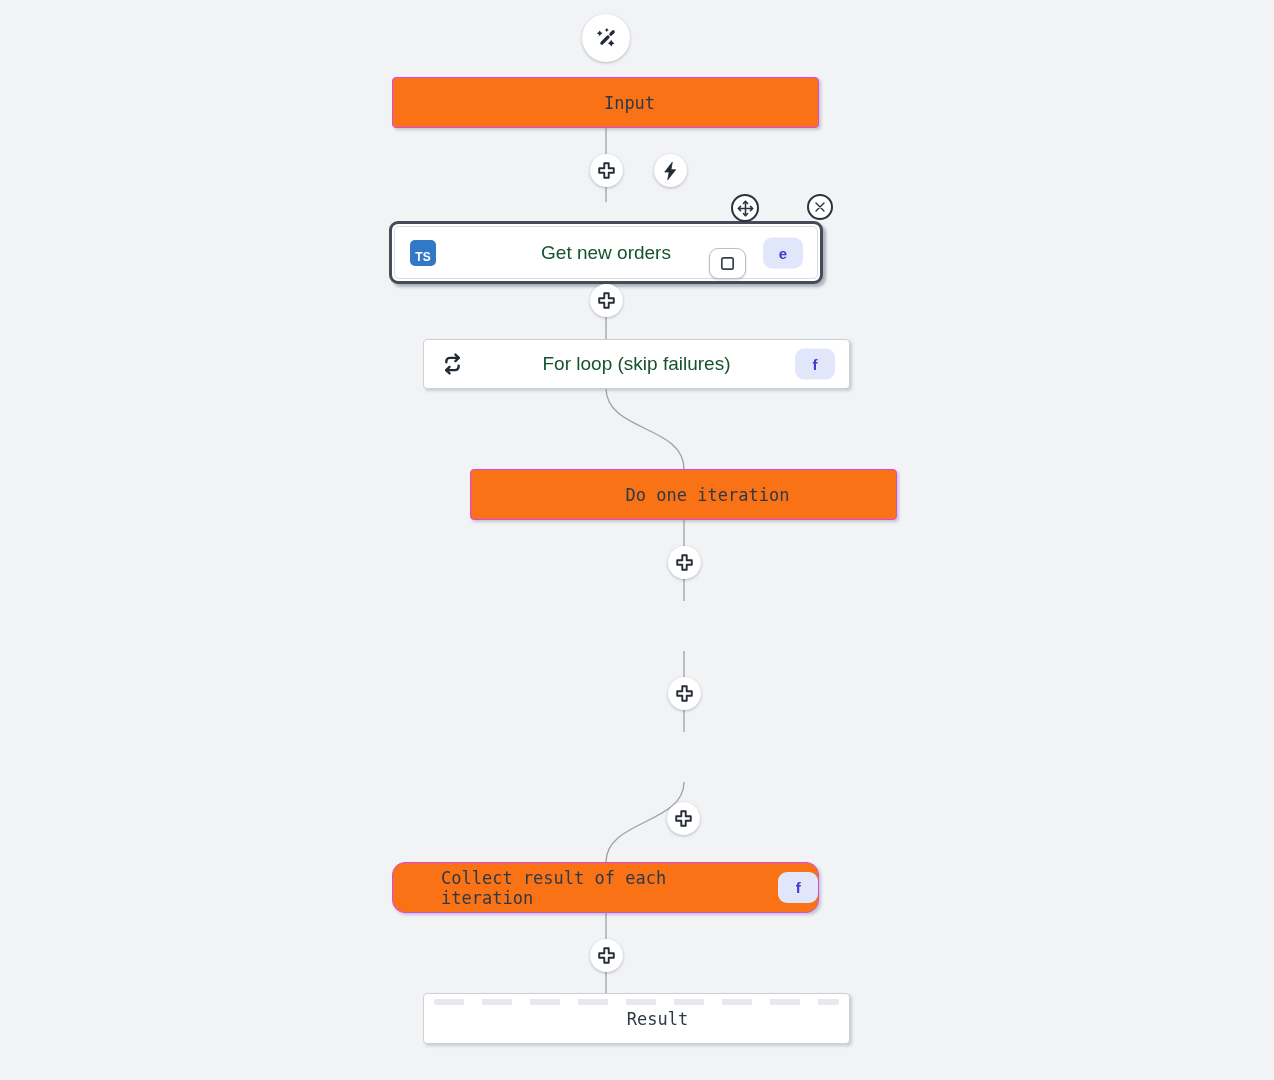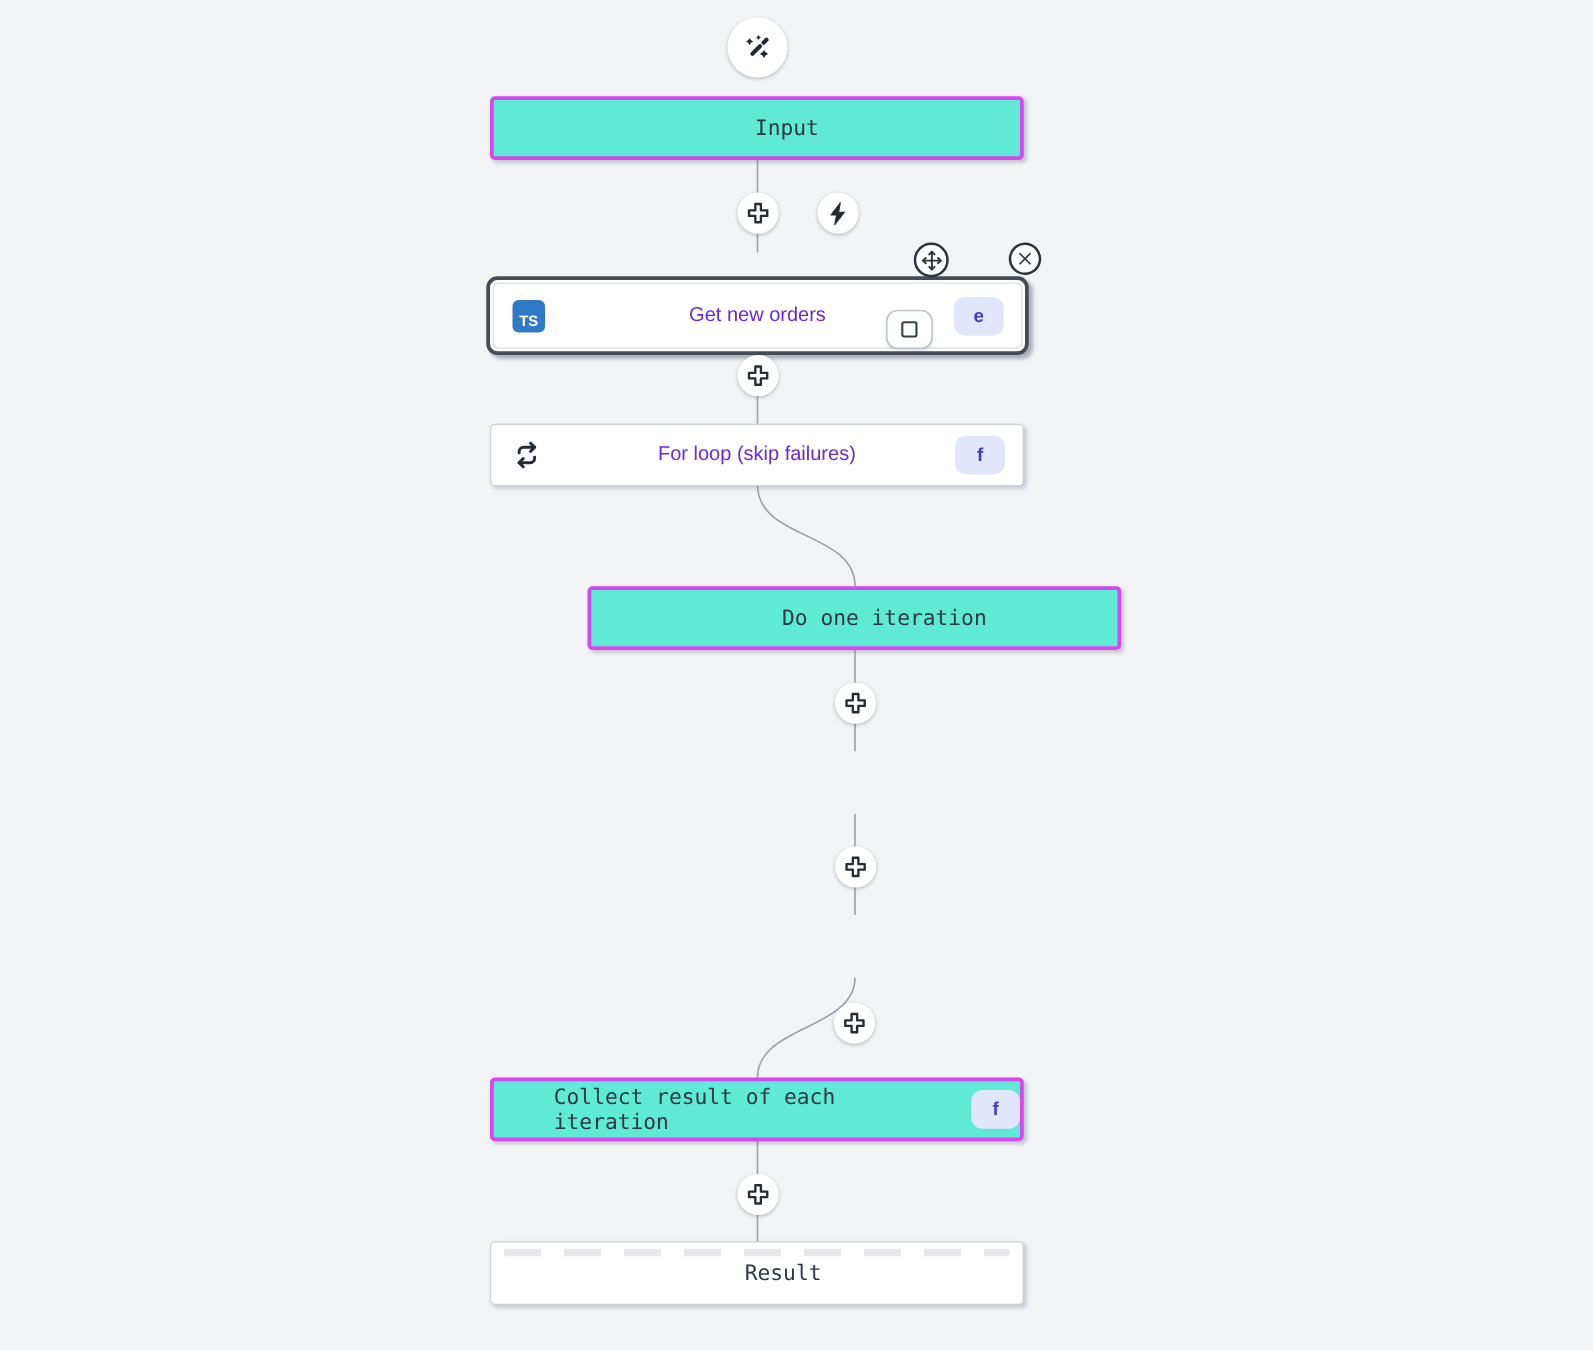--- a/index.html
+++ b/index.html
@@ -1,23 +1,23 @@
 <!DOCTYPE html>
 <html><head>
 <meta charset="utf-8">
 <style>
   html,body{margin:0;padding:0;background:#f1f3f5;font-family:"Liberation Sans",sans-serif;}
   .canvas{position:relative;width:1274px;height:1080px;background:#f1f3f5;overflow:hidden;}
   .edges{position:absolute;left:0;top:0;z-index:0;}
 
   .node{position:absolute;box-sizing:border-box;display:flex;align-items:center;justify-content:center;z-index:1;}
-  .vnode{background:#5eead4;border:3px solid #d946ef;border-radius:4px;box-shadow:2px 2px 3px rgba(110,120,135,.35);padding-left:48px;}
-  .step{background:#ffffff;border:1px solid #ccd1d8;border-radius:4px;box-shadow:2px 2px 3px rgba(110,120,135,.3);}
+  .vnode{background:#f97316;border:1px solid #d946ef;border-radius:4px;box-shadow:2px 2px 3px rgba(110,120,135,.35);padding-left:48px;}
+  .step{background:#ffffff;border:1px solid #ccd1d8;border-radius:4px;box-shadow:2px 2px 3px rgba(110,120,135,.3);margin-left:31px;}
   .mono{font-family:"DejaVu Sans Mono","Liberation Mono",monospace;font-size:17px;color:#2e3947;}
-  .sans{font-size:16px;color:#6d28d9;}
+  .sans{font-size:19px;color:#14532d;}
 
   .nicon{position:absolute;left:15px;top:50%;transform:translateY(-50%);display:flex;align-items:center;}
   .badge{width:40px;height:31px;border-radius:9px;background:#e2e6fb;color:#4338ca;
          font-family:"Liberation Sans",sans-serif;font-weight:bold;font-size:15px;
          display:flex;align-items:center;justify-content:center;}
   .badge.abs{position:absolute;right:14px;top:50%;transform:translateY(-50%);}
 
   .circle-btn{position:absolute;background:#fff;border:none;border-radius:50%;
               display:flex;align-items:center;justify-content:center;z-index:2;
               box-shadow:0 1px 3px rgba(40,50,65,.3);padding:0;cursor:pointer;}
@@ -167,21 +167,21 @@
 
 
   <button class="circle-btn plus-btn" style="left:667px;top:802px;">
     <span style="display:flex;">
       <svg width="19" height="19" viewBox="0 0 24 24">
           <path d="M9.2 2.8h5.6v6.4h6.4v5.6h-6.4v6.4H9.2v-6.4H2.8V9.2h6.4z" fill="#fff" stroke="#262d37" stroke-width="2.4" stroke-linejoin="round"></path>
         </svg>
     </span>
   </button>
 
-  <div class="node vnode" style="left:392px;top:862px;width:427px;height:51px;">
+  <div class="node vnode" style="left:392px;top:862px;width:427px;height:51px;border-radius:13px;">
     <span class="collect-flex">
       <span class="mono">Collect result of each iteration</span>
       <span class="badge">f</span>
     </span>
   </div>
 
   <button class="circle-btn plus-btn" style="left:590px;top:939px;">
     <span style="display:flex;">
       <svg width="19" height="19" viewBox="0 0 24 24">
           <path d="M9.2 2.8h5.6v6.4h6.4v5.6h-6.4v6.4H9.2v-6.4H2.8V9.2h6.4z" fill="#fff" stroke="#262d37" stroke-width="2.4" stroke-linejoin="round"></path>

